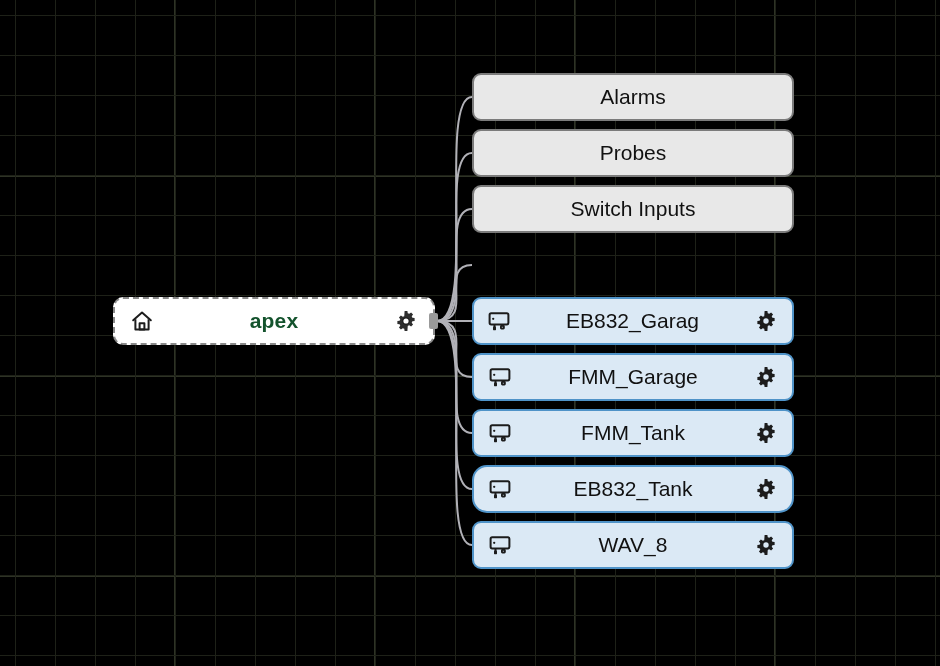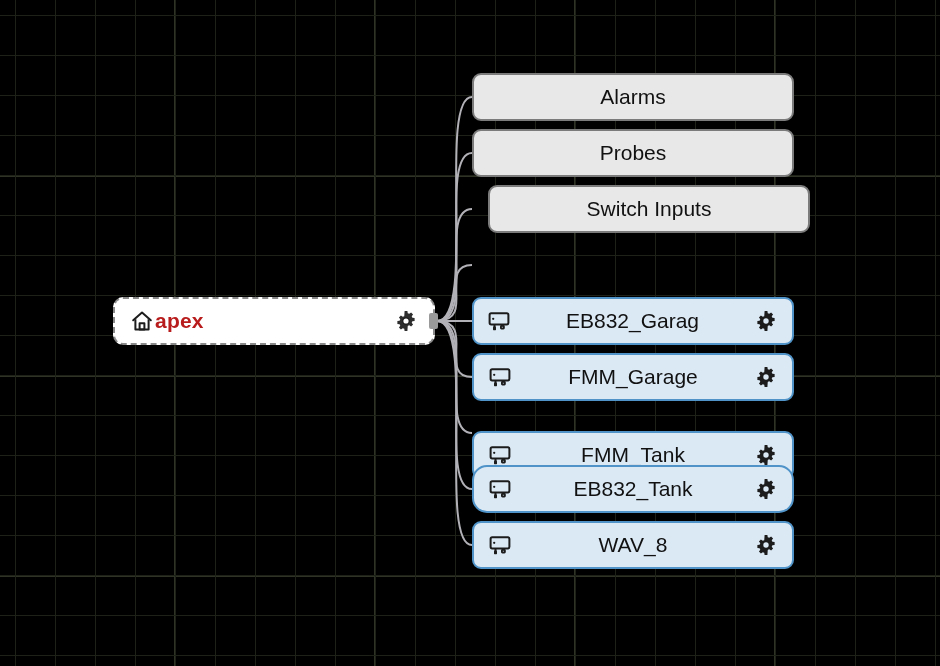--- a/index.html
+++ b/index.html
@@ -61,24 +61,24 @@
     width: 322px;
     height: 48px;
     background: #ffffff;
     border: 2px dashed #8a8a8a;
     border-radius: 10px;
     padding: 0 14px;
     box-shadow: 0 1px 3px rgba(0,0,0,0.35);
   }
   .node-root .root-title {
     flex: 1;
-    text-align: left;
+    text-align: center;
     font-size: 21px;
     font-weight: bold;
-    color: #b91c1c;
+    color: #14532d;
     letter-spacing: 0.2px;
   }
   .handle {
     position: absolute;
     right: -5px;
     top: 50%;
     transform: translateY(-50%);
     width: 9px;
     height: 16px;
     background: #9a9a9a;
@@ -166,21 +166,21 @@
     <span class="node-label">Probes</span>
     <span class="icon-spacer-right"></span>
   </div>
 
   <div class="node node-list node-plain" style="top:73px;">
     <span class="icon-spacer-left"></span>
     <span class="node-label">Alarms</span>
     <span class="icon-spacer-right"></span>
   </div>
 
-  <div class="node node-list node-plain" style="top:185px;margin-left:16px;">
+  <div class="node node-list node-plain" style="top:185px;">
     <span class="icon-spacer-left"></span>
     <span class="node-label">Switch Inputs</span>
     <span class="icon-spacer-right"></span>
   </div>
 
 
   <div class="node node-list node-device" style="top:297px;padding-left:12px;">
     <span class="icon">
       <svg width="24" height="24" viewBox="0 0 24 24">
         <rect x="2.6" y="4.2" width="18.8" height="11.2" rx="1.6" fill="none" stroke="#1c1c1c" stroke-width="2"></rect>
@@ -213,21 +213,21 @@
     </span>
     <span class="node-label">FMM_Garage</span>
     <span class="icon">
       <svg width="24" height="24" viewBox="0 0 24 24">
         <path fill="#1c1c1c" d="M10.6 1.9h2.8l.35 2.26c.53.17 1.03.38 1.5.65l1.84-1.36 1.98 1.98-1.36 1.84c.27.47.48.97.65 1.5l2.26.35v2.8l-2.26.35c-.17.53-.38 1.03-.65 1.5l1.36 1.84-1.98 1.98-1.84-1.36c-.47.27-.97.48-1.5.65L13.4 22.1h-2.8l-.35-2.26a7.2 7.2 0 0 1-1.5-.65l-1.84 1.36-1.98-1.98 1.36-1.84a7.2 7.2 0 0 1-.65-1.5L3.38 14.9v-2.8l2.26-.35c.17-.53.38-1.03.65-1.5L4.93 8.41l1.98-1.98 1.84 1.36c.47-.27.97-.48 1.5-.65L10.6 1.9z"></path>
         <circle cx="12" cy="12" r="2.7" fill="#dbe9f5"></circle>
       </svg>
     </span>
   </div>
 
-  <div class="node node-list node-device" style="top:431px;gap:27px;">
+  <div class="node node-list node-device" style="top:409px;gap:27px;">
     <span class="icon">
       <svg width="24" height="24" viewBox="0 0 24 24">
         <rect x="2.6" y="4.2" width="18.8" height="11.2" rx="1.6" fill="none" stroke="#1c1c1c" stroke-width="2"></rect>
         <circle cx="6.2" cy="9.8" r="1.15" fill="#1c1c1c"></circle>
         <path d="M7.5 15.4 V18.0" stroke="#1c1c1c" stroke-width="2"></path>
         <rect x="6.0" y="17.6" width="3.0" height="3.6" rx="0.6" fill="#1c1c1c"></rect>
         <path d="M15.4 15.4 V17.4" stroke="#1c1c1c" stroke-width="2"></path>
         <rect x="13.9" y="16.9" width="3.0" height="2.6" rx="0.5" fill="none" stroke="#1c1c1c" stroke-width="1.8"></rect>
       </svg>
     </span>

